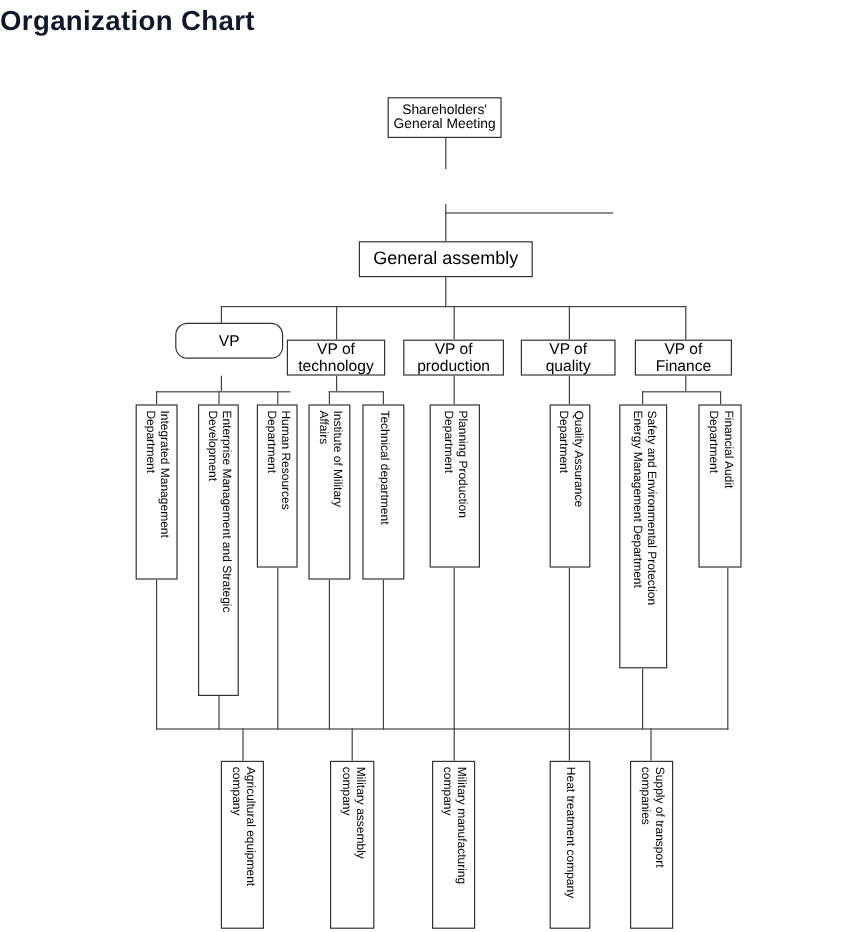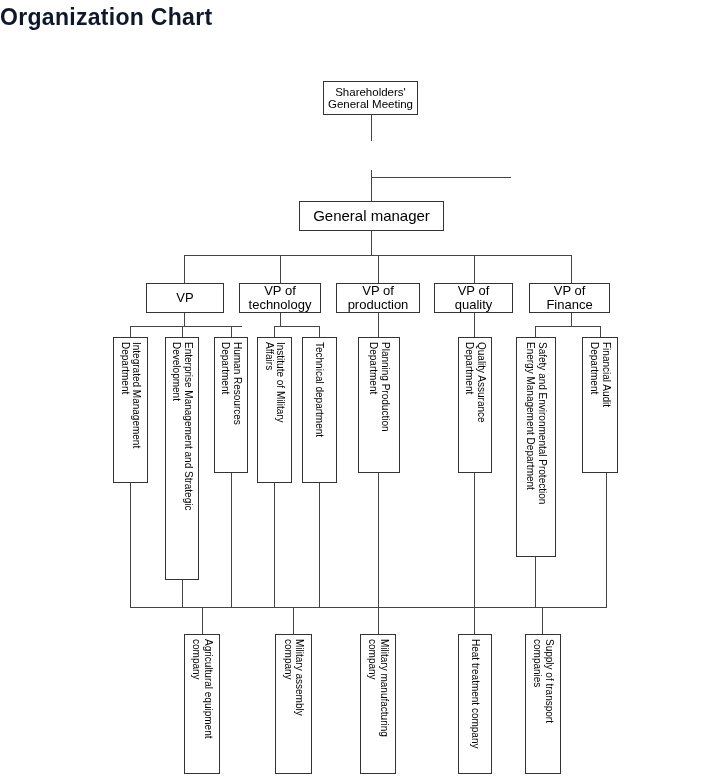--- a/index.html
+++ b/index.html
@@ -138,24 +138,24 @@
   <div class="line vline" style="left:542px; top:607px; height:27px;"></div>
 
   <div class="node h-node" style="left:323px; top:81px; width:95px; height:34px;">
     <span>Shareholders'
 General Meeting</span>
   </div>
 
 
 
   <div class="node h-node big" style="left:299px; top:201px; width:145px; height:30px;">
-    <span>General manager</span>
-  </div>
-
-  <div class="node h-node mid" style="left:146px; top:283px; width:78px; height:30px;">
+    <span>General assembly</span>
+  </div>
+
+  <div class="node h-node mid" style="left:146px; top:269px; width:90px; height:30px;border-radius:10px;">
     <span>VP</span>
   </div>
   <div class="node h-node mid" style="left:239px; top:283px; width:82px; height:30px;">
     <span>VP  of
 technology</span>
   </div>
   <div class="node h-node mid" style="left:336px; top:283px; width:84px; height:30px;">
     <span>VP  of
 production</span>
   </div>

